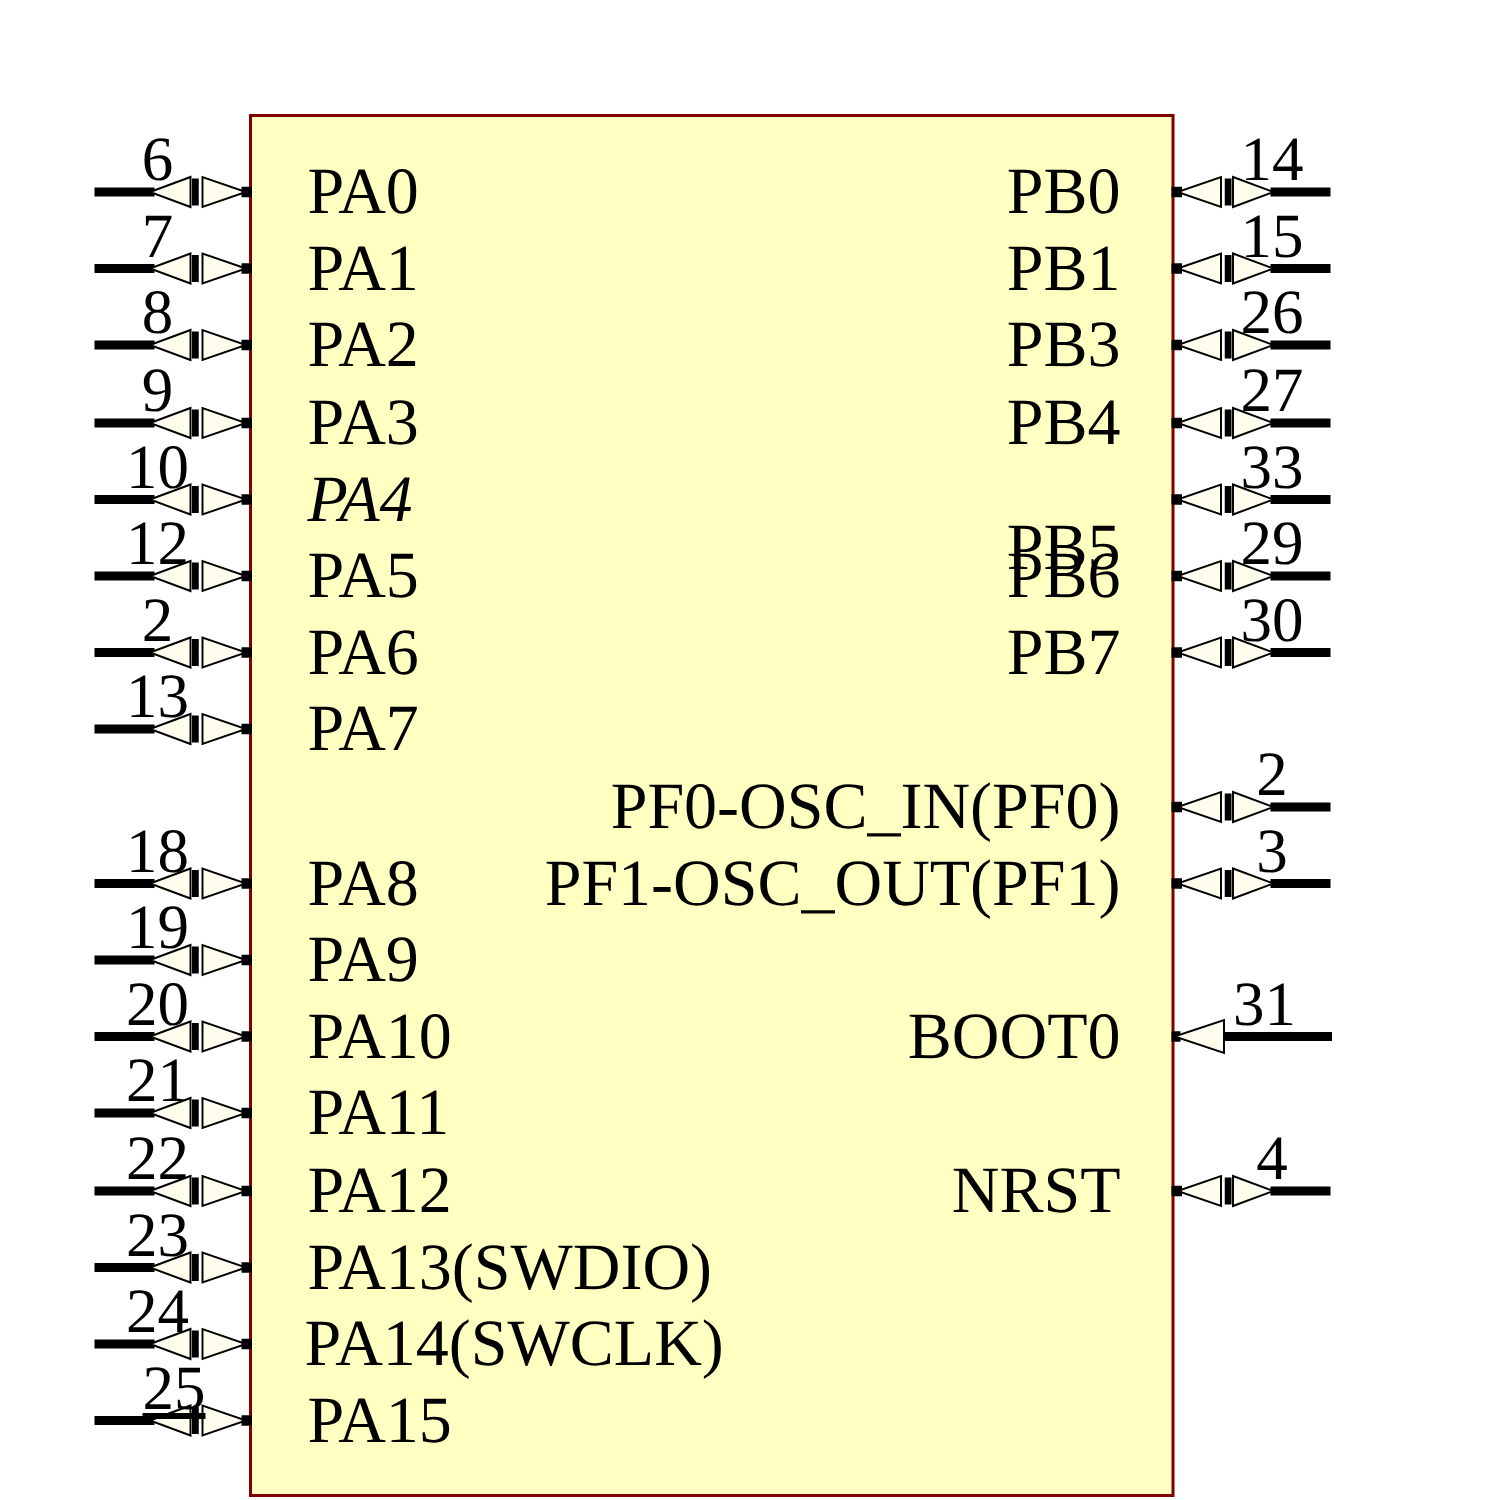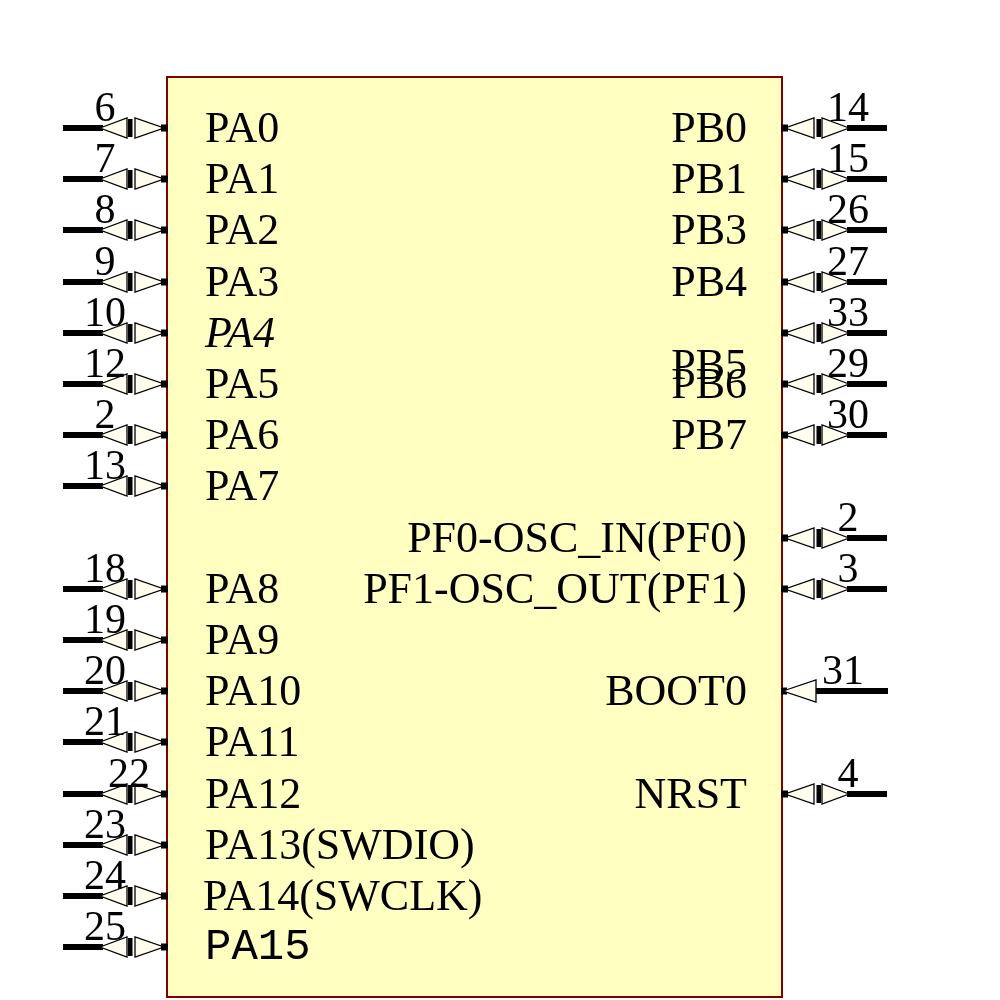--- a/index.html
+++ b/index.html
@@ -182,21 +182,21 @@
         <div class="pin-label" style="top: 742px; left: 205px;">PA11</div>
       </div>
       <div>
         <div class="pin-stub" style="top: 791px; left: 63px; width: 40px;"></div>
         <svg class="pin-arrow" width="68" height="28" viewBox="0 0 68 28" style="top: 780px; left: 100px;">
           <polygon points="0,14 27,4 27,24" fill="#FFFDEE" stroke="#000000" stroke-width="1.3"></polygon>
           <rect x="28" y="5" width="4.5" height="18" fill="#000000"></rect>
           <polygon points="35,4 35,24 64,14" fill="#FFFDEE" stroke="#000000" stroke-width="1.3"></polygon>
           <rect x="61" y="10.5" width="7" height="7" fill="#000000"></rect>
         </svg>
-        <div class="pin-number" style="top: 752px; left: 105px; margin-left: 24px;">22</div>
+        <div class="pin-number" style="top: 752px; left: 105px;">22</div>
         <div class="pin-label" style="top: 794px; left: 205px;">PA12</div>
       </div>
       <div>
         <div class="pin-stub" style="top: 842px; left: 63px; width: 40px;"></div>
         <svg class="pin-arrow" width="68" height="28" viewBox="0 0 68 28" style="top: 831px; left: 100px;">
           <polygon points="0,14 27,4 27,24" fill="#FFFDEE" stroke="#000000" stroke-width="1.3"></polygon>
           <rect x="28" y="5" width="4.5" height="18" fill="#000000"></rect>
           <polygon points="35,4 35,24 64,14" fill="#FFFDEE" stroke="#000000" stroke-width="1.3"></polygon>
           <rect x="61" y="10.5" width="7" height="7" fill="#000000"></rect>
         </svg>
@@ -215,22 +215,22 @@
         <div class="pin-label" style="top: 896px; left: 203px;">PA14(SWCLK)</div>
       </div>
       <div>
         <div class="pin-stub" style="top: 944px; left: 63px; width: 40px;"></div>
         <svg class="pin-arrow" width="68" height="28" viewBox="0 0 68 28" style="top: 933px; left: 100px;">
           <polygon points="0,14 27,4 27,24" fill="#FFFDEE" stroke="#000000" stroke-width="1.3"></polygon>
           <rect x="28" y="5" width="4.5" height="18" fill="#000000"></rect>
           <polygon points="35,4 35,24 64,14" fill="#FFFDEE" stroke="#000000" stroke-width="1.3"></polygon>
           <rect x="61" y="10.5" width="7" height="7" fill="#000000"></rect>
         </svg>
-        <div class="pin-number" style="top: 905px; left: 105px;">25</div>
-        <div class="pin-label" style="top: 947px; left: 205px; font-family: Liberation Mono, monospace;">PA15</div>
+        <div class="pin-number" style="top: 905px; left: 116px; text-decoration: underline;">25</div>
+        <div class="pin-label" style="top: 947px; left: 205px;">PA15</div>
       </div>
       <div>
         <div class="pin-stub" style="top: 125px; left: 847px; width: 40px;"></div>
         <svg class="pin-arrow" width="68" height="28" viewBox="0 0 68 28" style="transform: scaleX(-1); top: 114px; left: 781px;">
           <polygon points="0,14 27,4 27,24" fill="#FFFDEE" stroke="#000000" stroke-width="1.3"></polygon>
           <rect x="28" y="5" width="4.5" height="18" fill="#000000"></rect>
           <polygon points="35,4 35,24 64,14" fill="#FFFDEE" stroke="#000000" stroke-width="1.3"></polygon>
           <rect x="61" y="10.5" width="7" height="7" fill="#000000"></rect>
         </svg>
         <div class="pin-number" style="top: 86px; left: 848px;">14</div>

